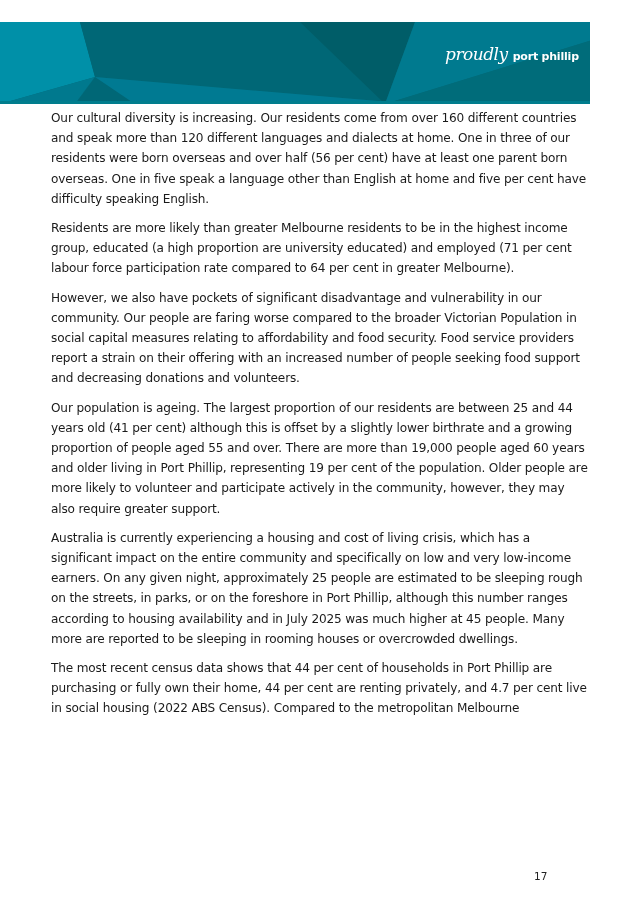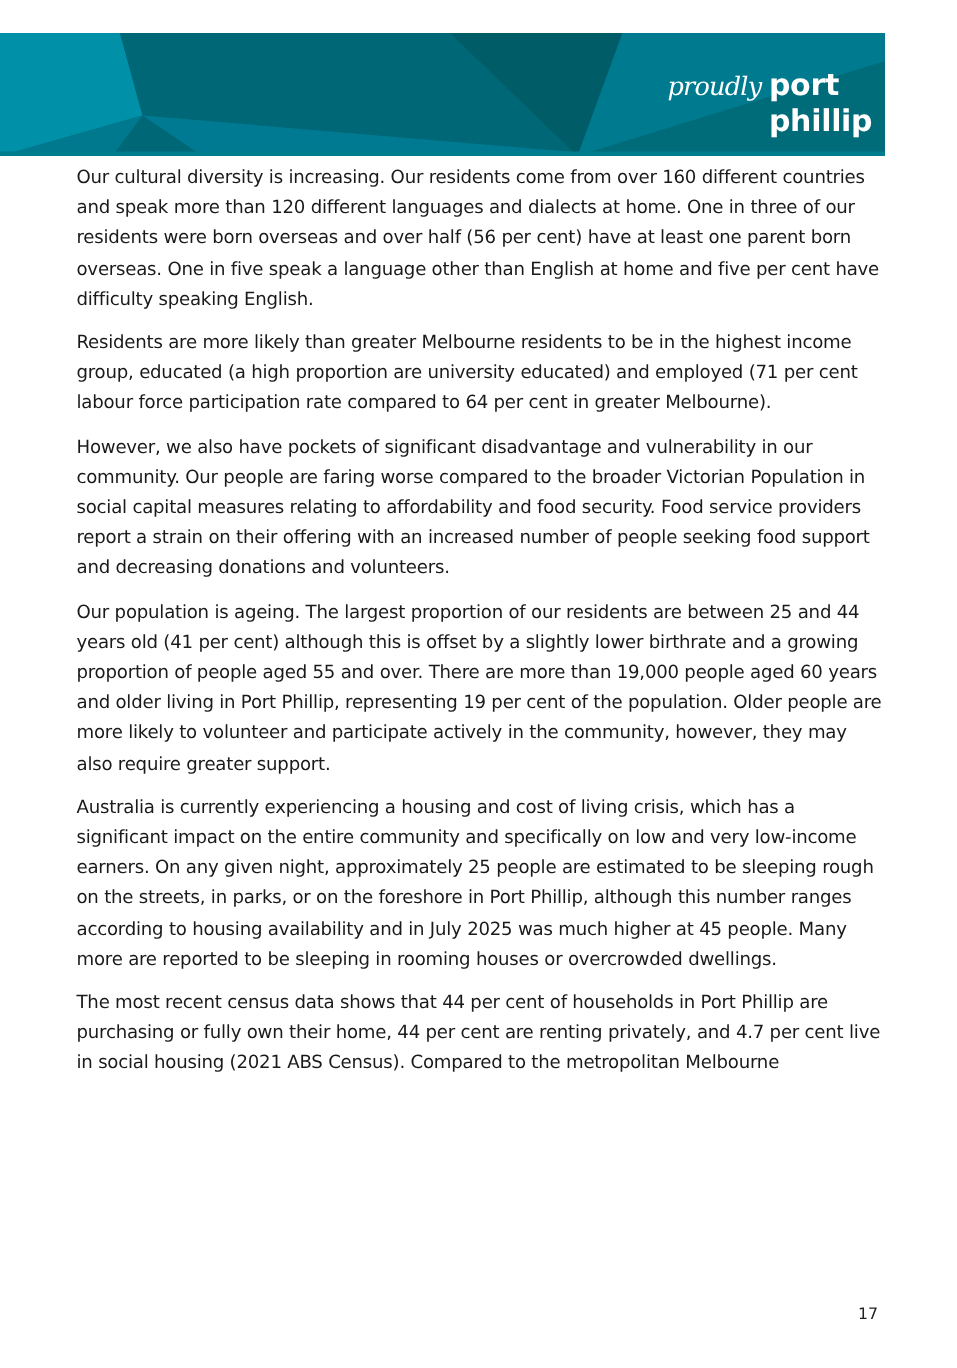--- a/index.html
+++ b/index.html
@@ -2,25 +2,25 @@
 <html><head>
 <meta charset="utf-8">
 <style>
   html, body { margin: 0; padding: 0; background: #ffffff; }
   body { width: 638px; height: 912px; position: relative; overflow: hidden;
          font-family: "DejaVu Sans", sans-serif; color: #1a1a1a; }
   .banner { position: absolute; left: 0; top: 0; width: 590px; height: 82px; overflow: hidden; margin-top: 22px; }
   .banner svg { display: block; }
   .logo { position: absolute; top: 22px; left: 445px; height: 28px; display: flex; align-items: baseline; color: #ffffff; }
   .logo-script { font-family: "DejaVu Serif", serif; font-style: italic; font-size: 17px; letter-spacing: -0.5px; margin-right: 5px; font-weight: normal; }
-  .logo-name { font-family: "DejaVu Sans", sans-serif; font-weight: bold; font-size: 20px; letter-spacing: -0.2px; }
+  .logo-name { font-family: "DejaVu Sans", sans-serif; font-weight: bold; font-size: 11px; letter-spacing: -0.2px; }
   .content { position: absolute; left: 51px; top: 108px; width: 540px; }
   .content p { margin: 0 0 9px 0; font-size: 12.1px; line-height: 20.2px; letter-spacing: -0.15px; }
   .content h2 { margin: 40px 0 6px 0; font-size: 12.3px; line-height: 20px; font-weight: bold; letter-spacing: -0.3px; }
-  .page-number { position: absolute; top: 870px; left: 572px; font-size: 10.5px; color: #222; }
+  .page-number { position: absolute; top: 870px; left: 534px; font-size: 10.5px; color: #222; }
 </style>
 </head>
 <body>
 
 <div class="banner">
   <svg width="638" height="82" viewBox="0 0 638 82">
     <rect x="0" y="0" width="638" height="82" fill="#006b7a"></rect>
     <polygon points="0,0 80,0 95,55 0,82" fill="#0090a8"></polygon>
     <polygon points="0,82 95,55 75,82" fill="#00798e"></polygon>
     <polygon points="80,0 300,0 390,80 95,55" fill="#006776"></polygon>
@@ -39,16 +39,16 @@
 </div>
 
 <div class="content">
   <p>Our cultural diversity is increasing. Our residents come from over 160 different countries and speak more than 120 different languages and dialects at home. One in three of our residents were born overseas and over half (56 per cent) have at least one parent born overseas. One in five speak a language other than English at home and five per cent have difficulty speaking English.</p>
   <p>Residents are more likely than greater Melbourne residents to be in the highest income group, educated (a high proportion are university educated) and employed (71 per cent labour force participation rate compared to 64 per cent in greater Melbourne).</p>
   <p>However, we also have pockets of significant disadvantage and vulnerability in our community. Our people are faring worse compared to the broader Victorian Population in social capital measures relating to affordability and food security. Food service providers report a strain on their offering with an increased number of people seeking food support and decreasing donations and volunteers.</p>
   <p>Our population is ageing. The largest proportion of our residents are between 25 and 44 years old (41 per cent) although this is offset by a slightly lower birthrate and a growing proportion of people aged 55 and over. There are more than 19,000 people aged 60 years and older living in Port Phillip, representing 19 per cent of the population. Older people are more likely to volunteer and participate actively in the community, however, they may also require greater support.</p>
 
 
   <p>Australia is currently experiencing a housing and cost of living crisis, which has a significant impact on the entire community and specifically on low and very low-income earners. On any given night, approximately 25 people are estimated to be sleeping rough on the streets, in parks, or on the foreshore in Port Phillip, although this number ranges according to housing availability and in July 2025 was much higher at 45 people. Many more are reported to be sleeping in rooming houses or overcrowded dwellings.</p>
-  <p>The most recent census data shows that 44 per cent of households in Port Phillip are purchasing or fully own their home, 44 per cent are renting privately, and 4.7 per cent live in social housing (2021 ABS Census). Compared to the metropolitan Melbourne</p>
+  <p>The most recent census data shows that 44 per cent of households in Port Phillip are purchasing or fully own their home, 44 per cent are renting privately, and 4.7 per cent live in social housing (2022 ABS Census). Compared to the metropolitan Melbourne</p>
 </div>
 
 <div class="page-number">17</div>
 
 </body></html>

